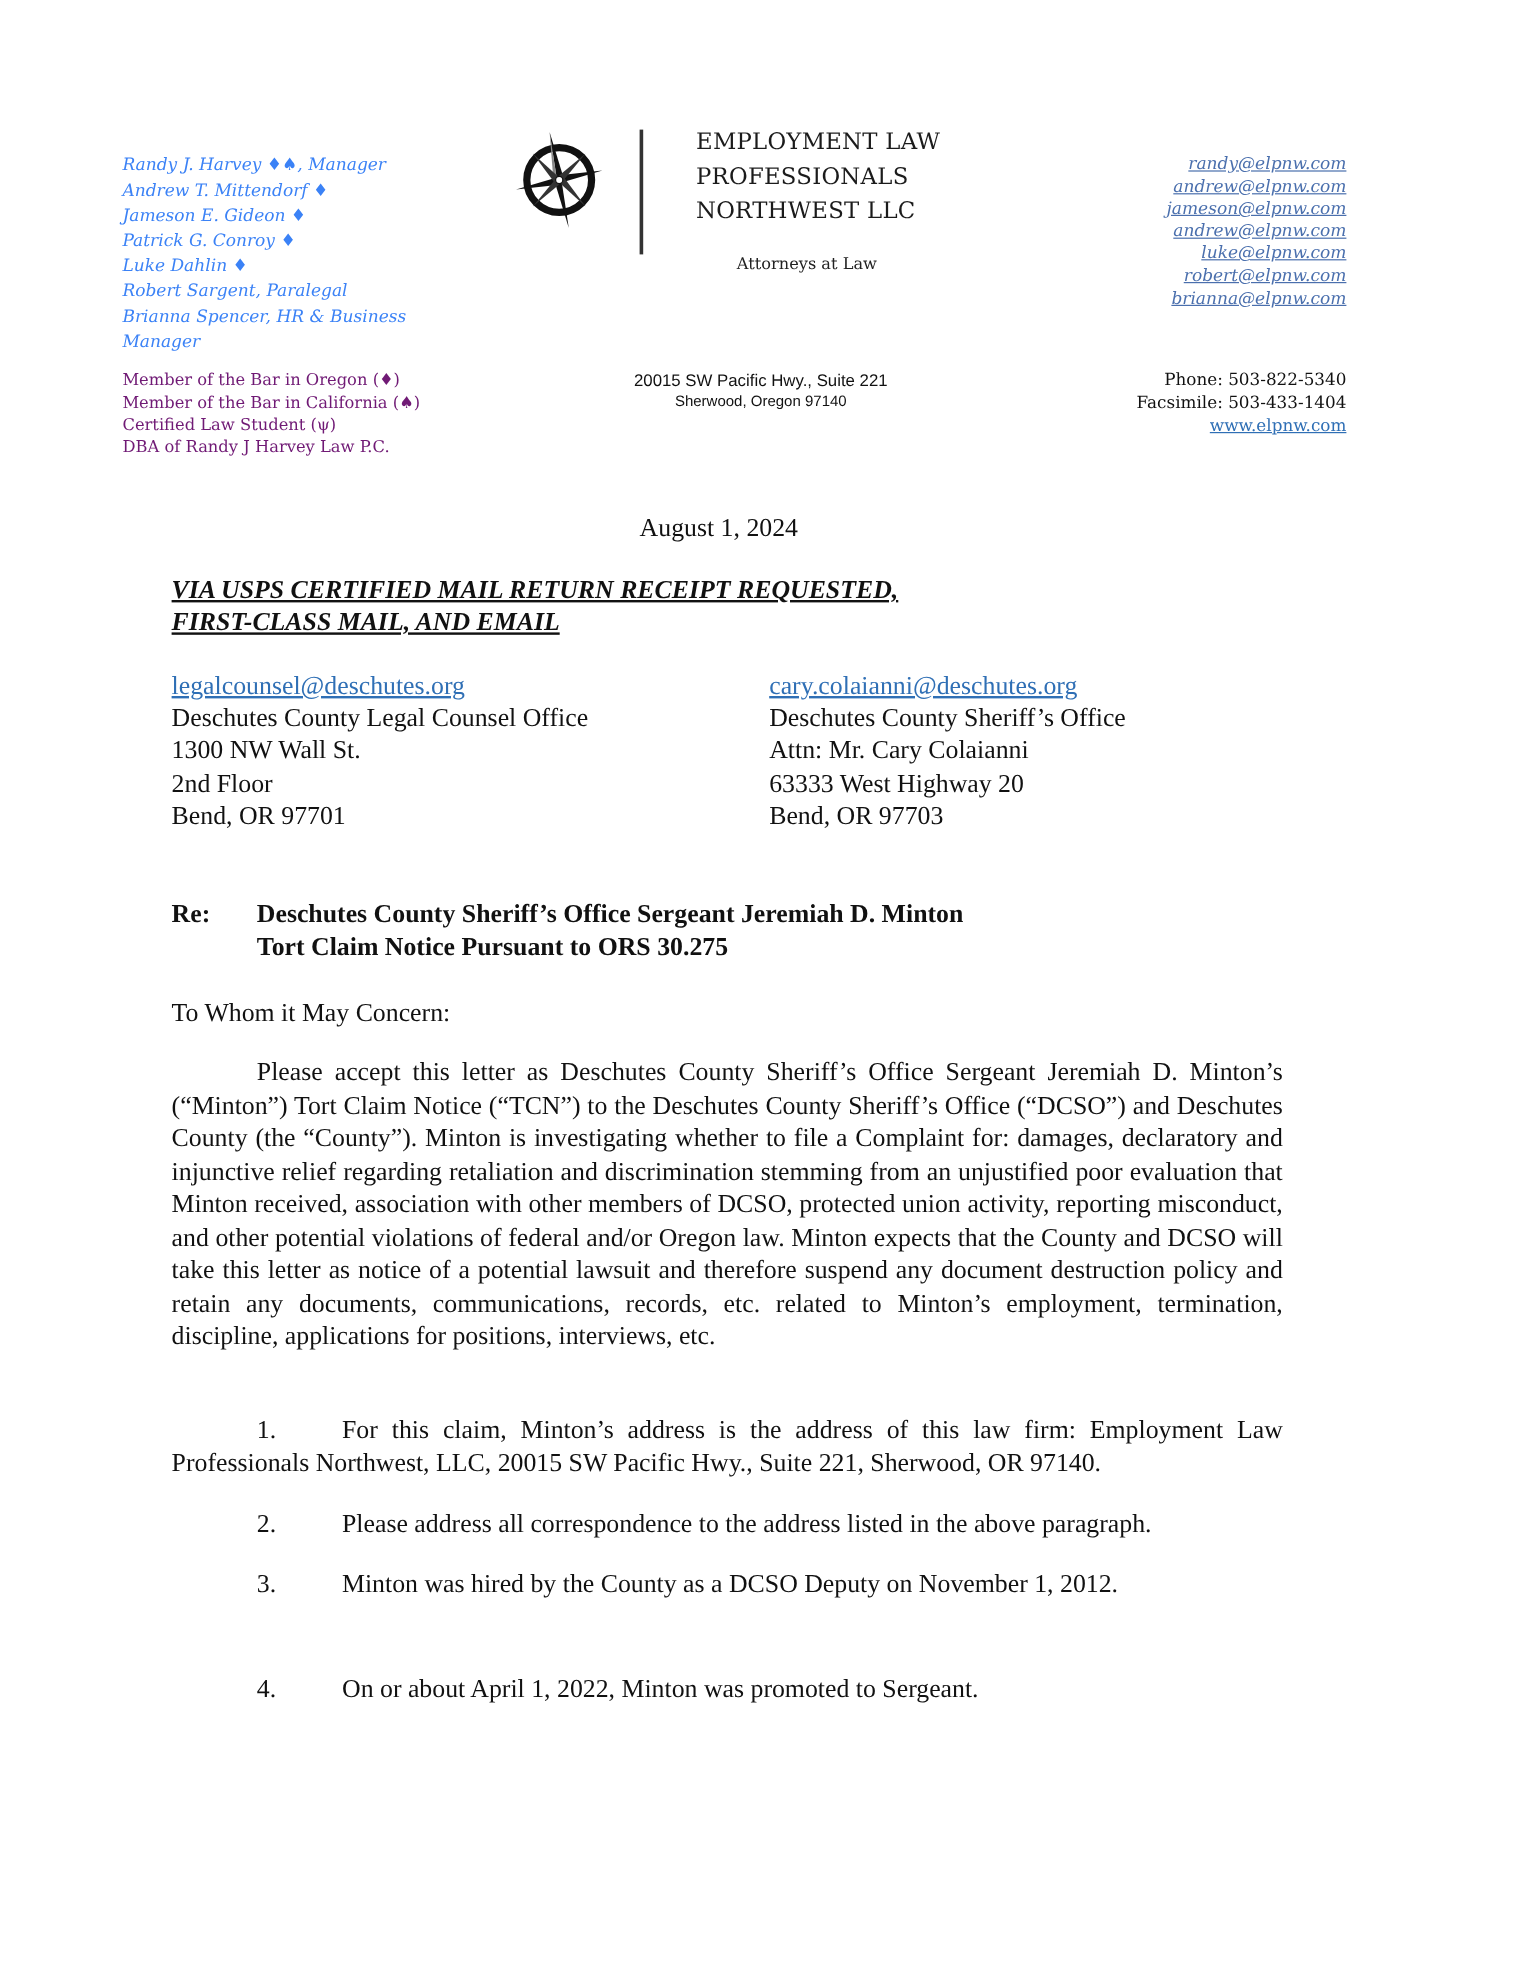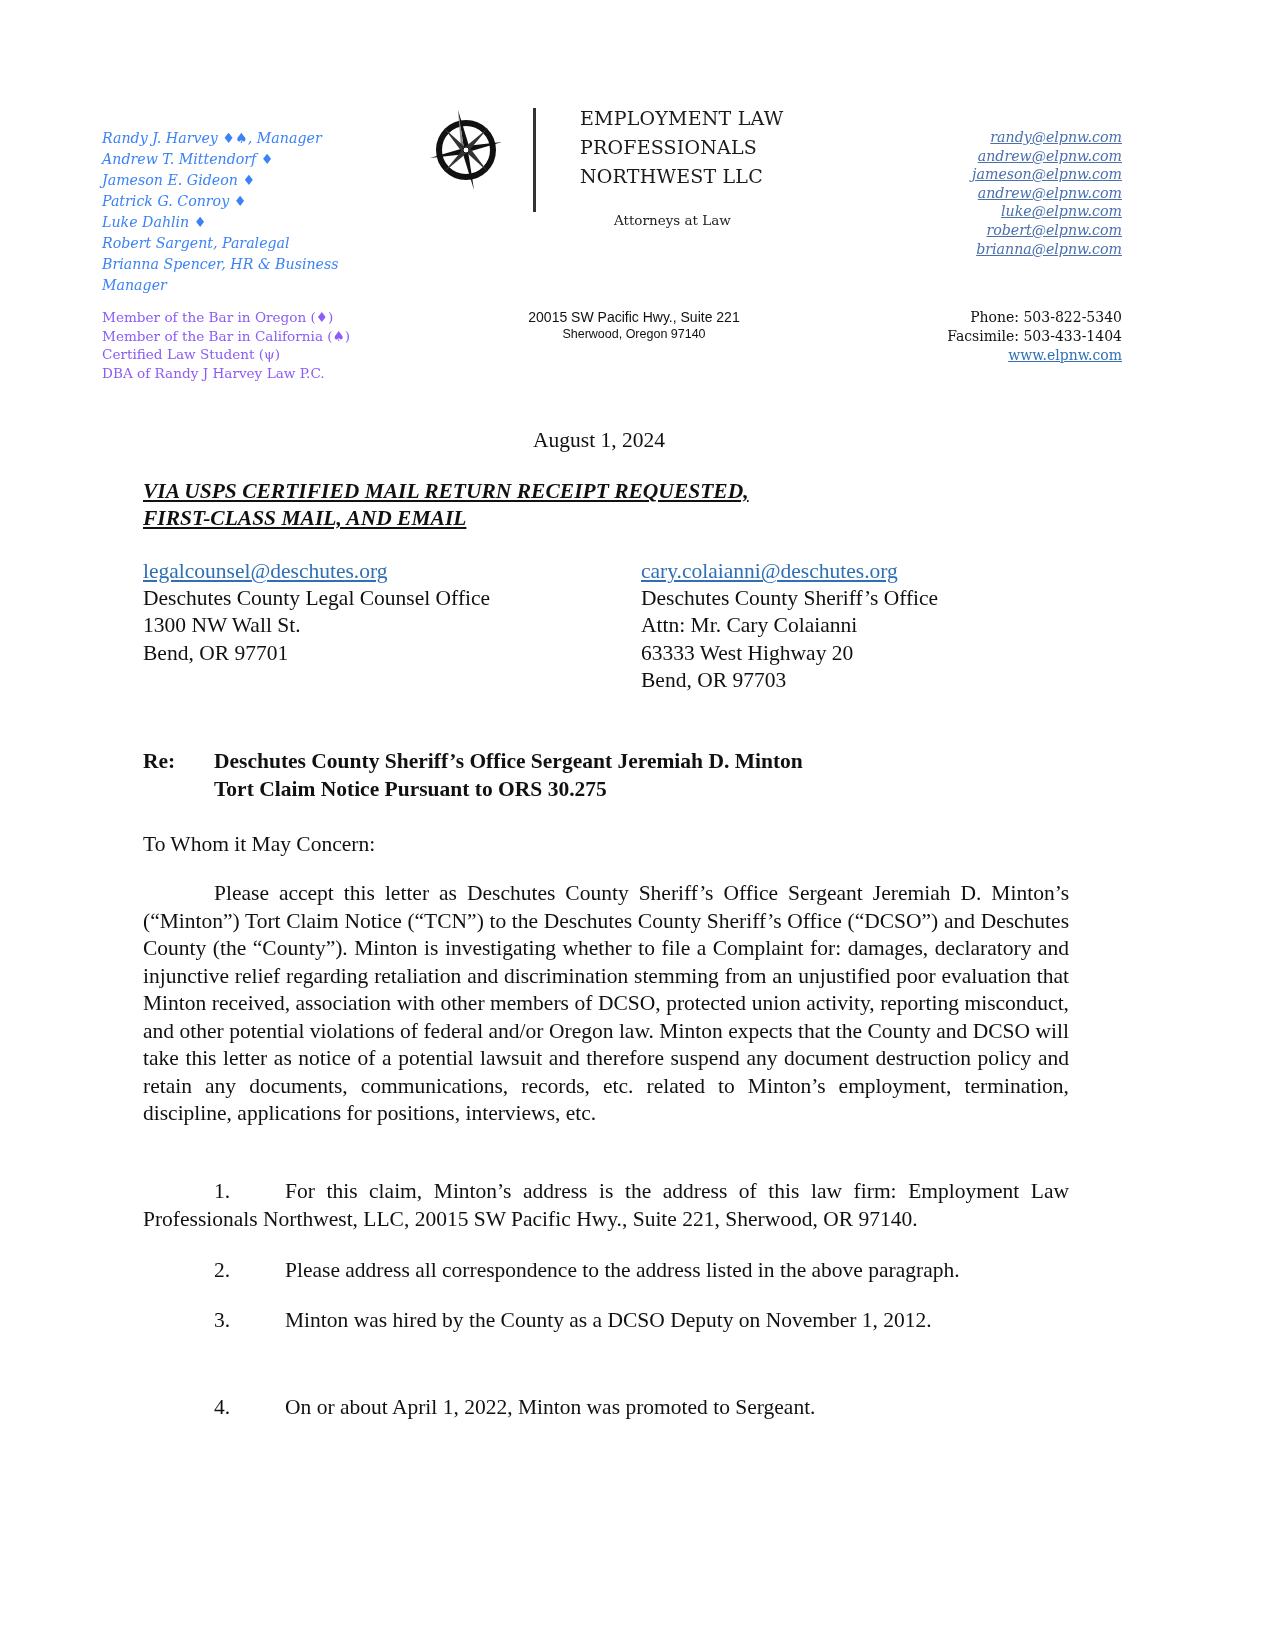--- a/index.html
+++ b/index.html
@@ -11,21 +11,21 @@
 
   .logo { left: 428px; top: 108px; width: 76px; height: 84px; }
   .vbar { left: 533px; top: 108px; width: 3px; height: 104px; background: #333; }
   .firm { left: 548px; top: 104px; font-family: "DejaVu Serif", serif; font-size: 19px; line-height: 29px; color: #1b1b1b; letter-spacing: 0.2px; margin-left: 32px; }
   .firm div { white-space: nowrap; }
   .tagline { left: 614px; top: 212px; font-family: "DejaVu Serif", serif; font-size: 13.5px; color: #222; white-space: nowrap; }
 
   .emails { right: 143px; top: 128px; text-align: right; font-family: "DejaVu Serif", serif; font-style: italic; font-size: 14.2px; line-height: 18.6px; }
   .emails a { color: #4a6fad; text-decoration: underline; display: block; white-space: nowrap; }
 
-  .bar-info { left: 102px; top: 308px; font-family: "DejaVu Serif", serif; font-size: 13.6px; line-height: 18.6px; color: #8b5cf6; }
+  .bar-info { left: 102px; top: 308px; font-family: "DejaVu Serif", serif; font-size: 13.6px; line-height: 18.6px; color: #701a75; }
   .bar-info div { white-space: nowrap; }
   .addr { left: 494px; top: 308px; width: 280px; text-align: center; font-family: Liberation Sans, sans-serif; color: #111; }
   .addr .l1 { font-size: 14px; line-height: 18px; white-space: nowrap; }
   .addr .l2 { font-size: 12.5px; line-height: 16px; white-space: nowrap; }
   .contact { right: 143px; top: 308px; text-align: right; font-family: "DejaVu Serif", serif; font-size: 14px; line-height: 18.8px; color: #111; }
   .contact div { white-space: nowrap; }
   .contact a { color: #2f6fb5; text-decoration: underline; }
 
   
   .tnr { font-family: "Liberation Serif", serif; font-size: 21.5px; color: #111; }
@@ -123,20 +123,21 @@
 
 <div class="abs tnr via">
   <div>VIA USPS CERTIFIED MAIL RETURN RECEIPT REQUESTED,</div>
   <div>FIRST-CLASS MAIL, AND EMAIL</div>
 </div>
 
 <div class="abs tnr recip recip-left">
   <div><a>legalcounsel@deschutes.org</a></div>
   <div>Deschutes County Legal Counsel Office</div>
   <div>1300 NW Wall St.</div>
+  <div>2nd Floor</div>
   <div>Bend, OR 97701</div>
 </div>
 <div class="abs tnr recip recip-right">
   <div><a>cary.colaianni@deschutes.org</a></div>
   <div>Deschutes County Sheriff’s Office</div>
   <div>Attn: Mr. Cary Colaianni</div>
   <div>63333 West Highway 20</div>
   <div>Bend, OR 97703</div>
 </div>
 

